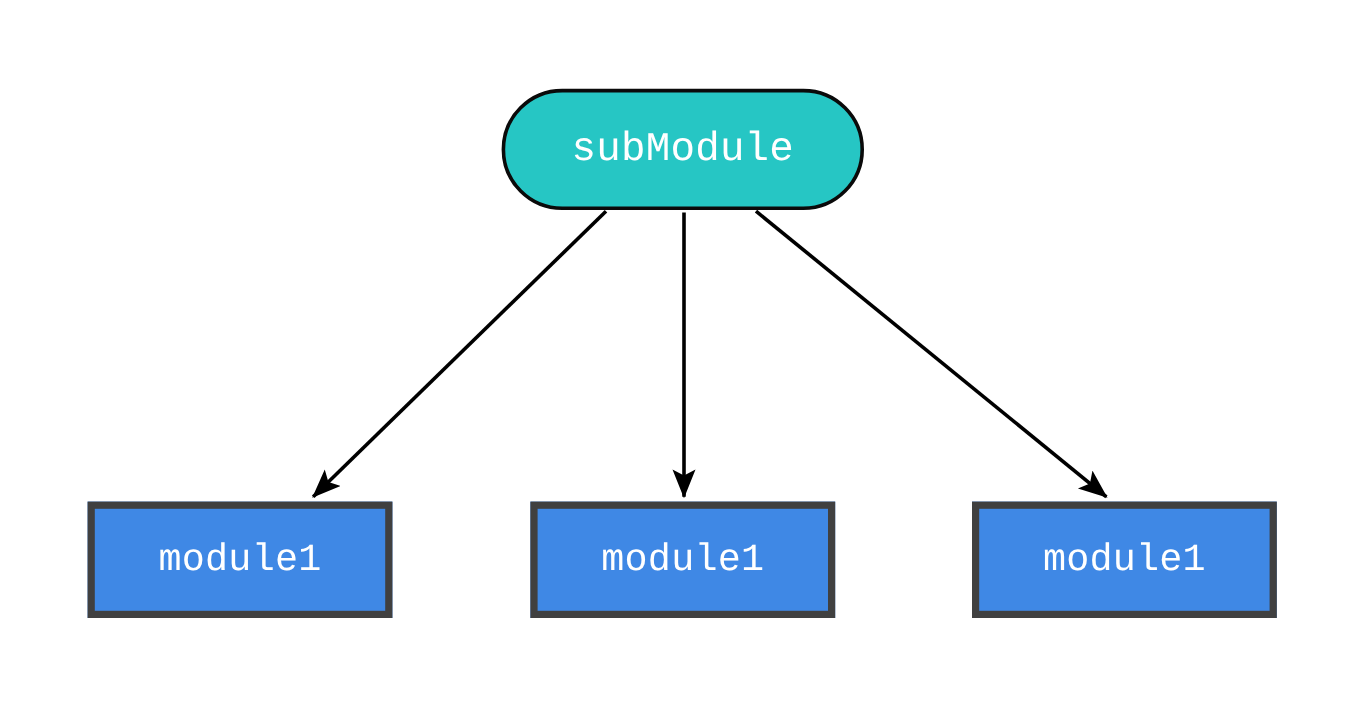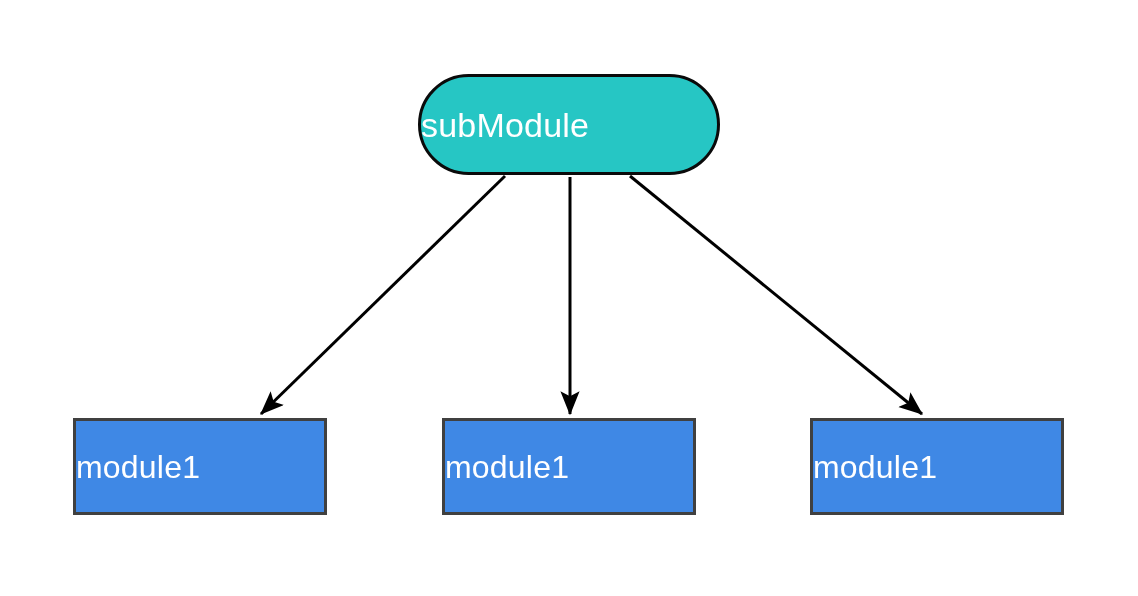--- a/index.html
+++ b/index.html
@@ -22,24 +22,25 @@
     left: 0;
     top: 0;
     width: 1138px;
     height: 596px;
   }
   .node {
     position: absolute;
     box-sizing: border-box;
     display: flex;
     align-items: center;
-    justify-content: flex-start;
+    justify-content: center;
     color: #ffffff;
     z-index: 2;
     user-select: none;
+    font-family: Liberation Mono, monospace;
   }
   .node-label {
     display: block;
     line-height: 1;
     letter-spacing: 0.2px;
   }
   
   #node-submodule {
     left: 418px;
     top: 74px;
@@ -51,21 +52,21 @@
   }
   #node-submodule .node-label {
     font-size: 34px;
   }
   
   .node-rect {
     top: 418px;
     width: 254px;
     height: 97px;
     background: #3f88e5;
-    border: 3px solid #404040;
+    border: 6px solid #404040;
     border-radius: 0;
   }
   .node-rect .node-label {
     font-size: 32px;
   }
   #node-module-left   { left: 73px;  }
   #node-module-center { left: 442px; }
   #node-module-right  { left: 810px; }
 </style>
 </head>

